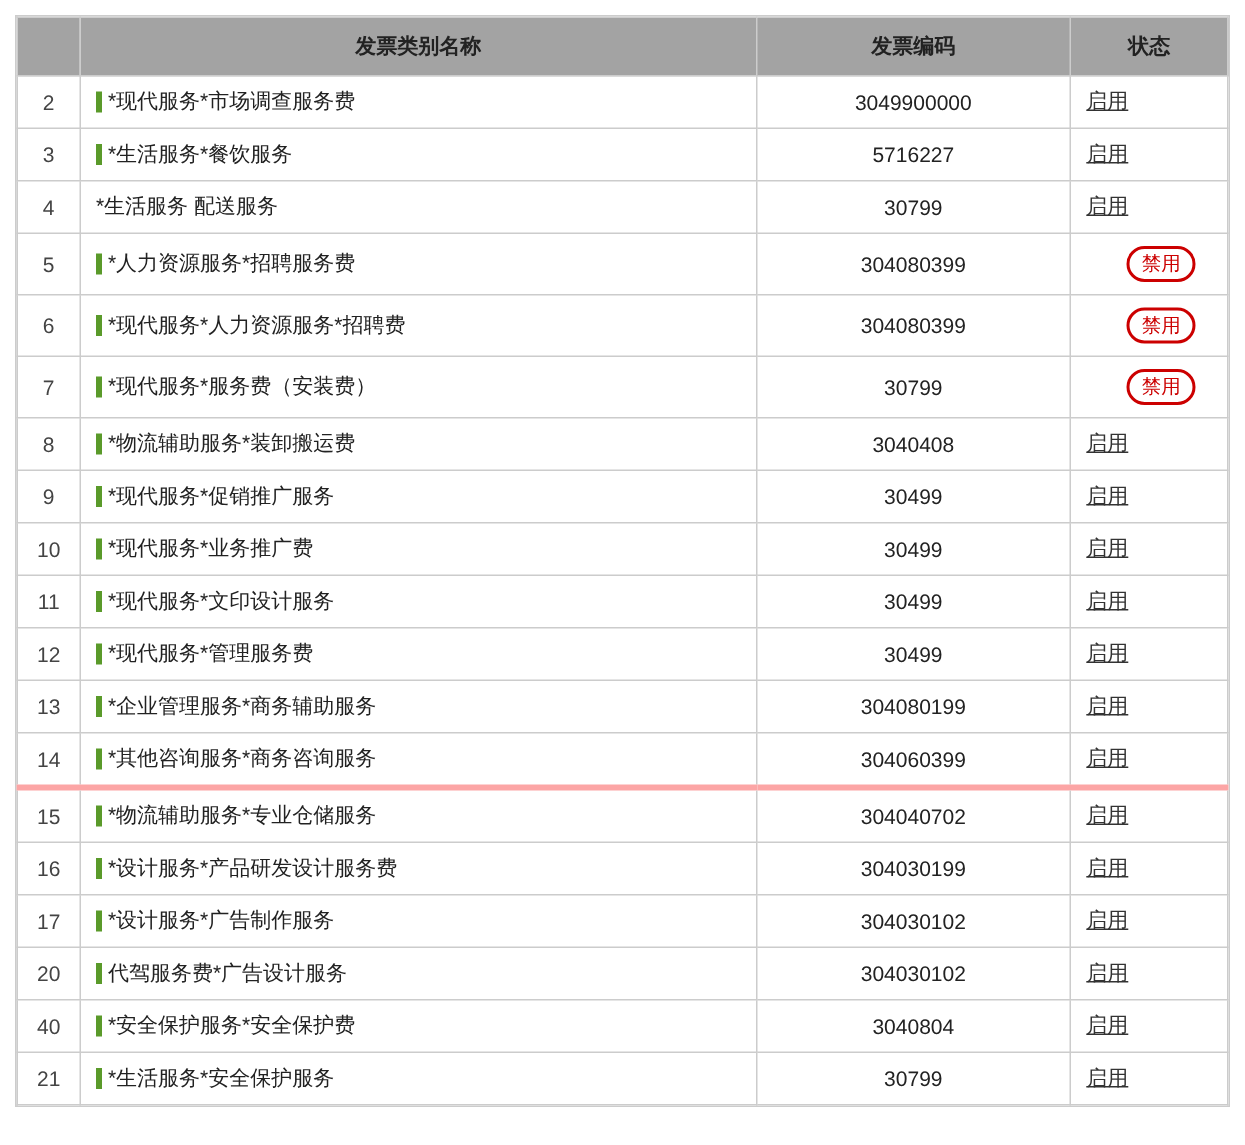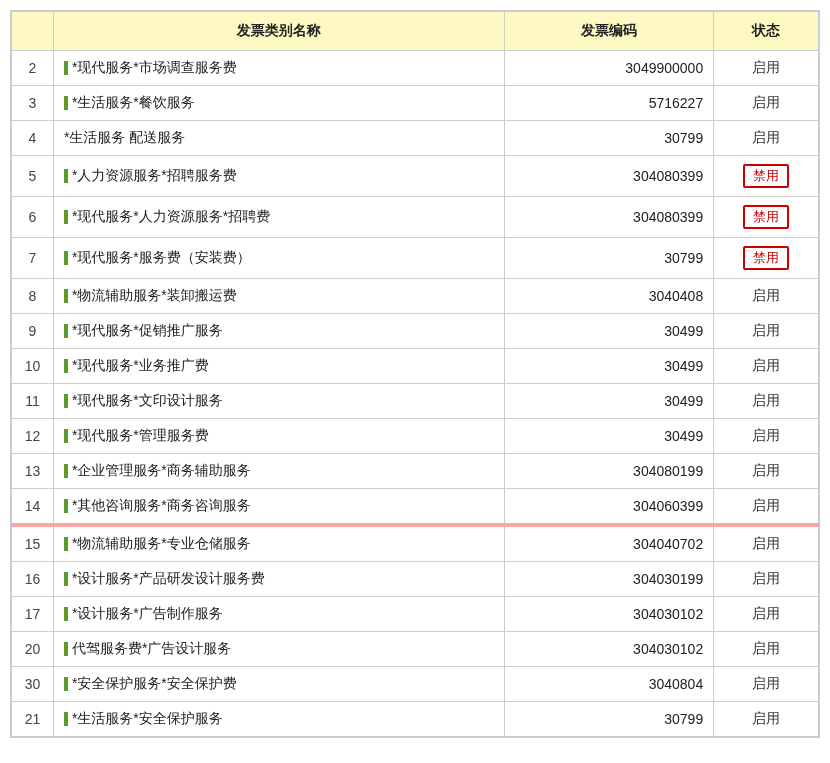--- a/index.html
+++ b/index.html
@@ -19,21 +19,21 @@
     }
     .table-wrapper {
       width: 810px;
       border: 1px solid #ccc;
     }
     table {
       width: 100%;
       border-collapse: collapse;
     }
     thead tr {
-      background: #fef9c3;
+      background: #a3a3a3;
     }
     thead th {
       padding: 10px 8px;
       border: 1px solid #ccc;
       text-align: center;
       font-weight: bold;
       color: #222;
       font-size: 14px;
     }
     tbody tr {
@@ -48,36 +48,38 @@
     td.col-index {
       text-align: center;
       width: 40px;
       color: #444;
     }
     td.col-name {
       width: 430px;
     }
     td.col-code {
       width: 200px;
-      text-align: right;
+      text-align: center;
     }
     td.col-status {
       width: 100px;
-      text-align: center;
+      text-align: left;
+      text-decoration: underline;
     }
     .status-active {
       color: #333;
     }
     .status-disabled {
       color: #cc0000;
       border: 2px solid #cc0000;
       display: inline-block;
       padding: 1px 8px;
-      border-radius: 2px;
+      border-radius: 12px;
       font-size: 13px;
+      margin-left: 27px;
     }
     .green-indicator {
       display: inline-block;
       width: 4px;
       height: 14px;
       background: #5a9a2a;
       margin-right: 4px;
       vertical-align: middle;
     }
     tr.row-14 td {
@@ -194,21 +196,21 @@
           <td class="col-code">304030102</td>
           <td class="col-status status-active">启用</td>
         </tr>
         <tr>
           <td class="col-index">20</td>
           <td class="col-name"><span class="green-indicator"></span><span>代驾服务费*广告设计服务</span></td>
           <td class="col-code">304030102</td>
           <td class="col-status status-active">启用</td>
         </tr>
         <tr>
-          <td class="col-index">30</td>
+          <td class="col-index">40</td>
           <td class="col-name"><span class="green-indicator"></span><span>*安全保护服务*安全保护费</span></td>
           <td class="col-code">3040804</td>
           <td class="col-status status-active">启用</td>
         </tr>
         <tr>
           <td class="col-index">21</td>
           <td class="col-name"><span class="green-indicator"></span><span>*生活服务*安全保护服务</span></td>
           <td class="col-code">30799</td>
           <td class="col-status status-active">启用</td>
         </tr>

